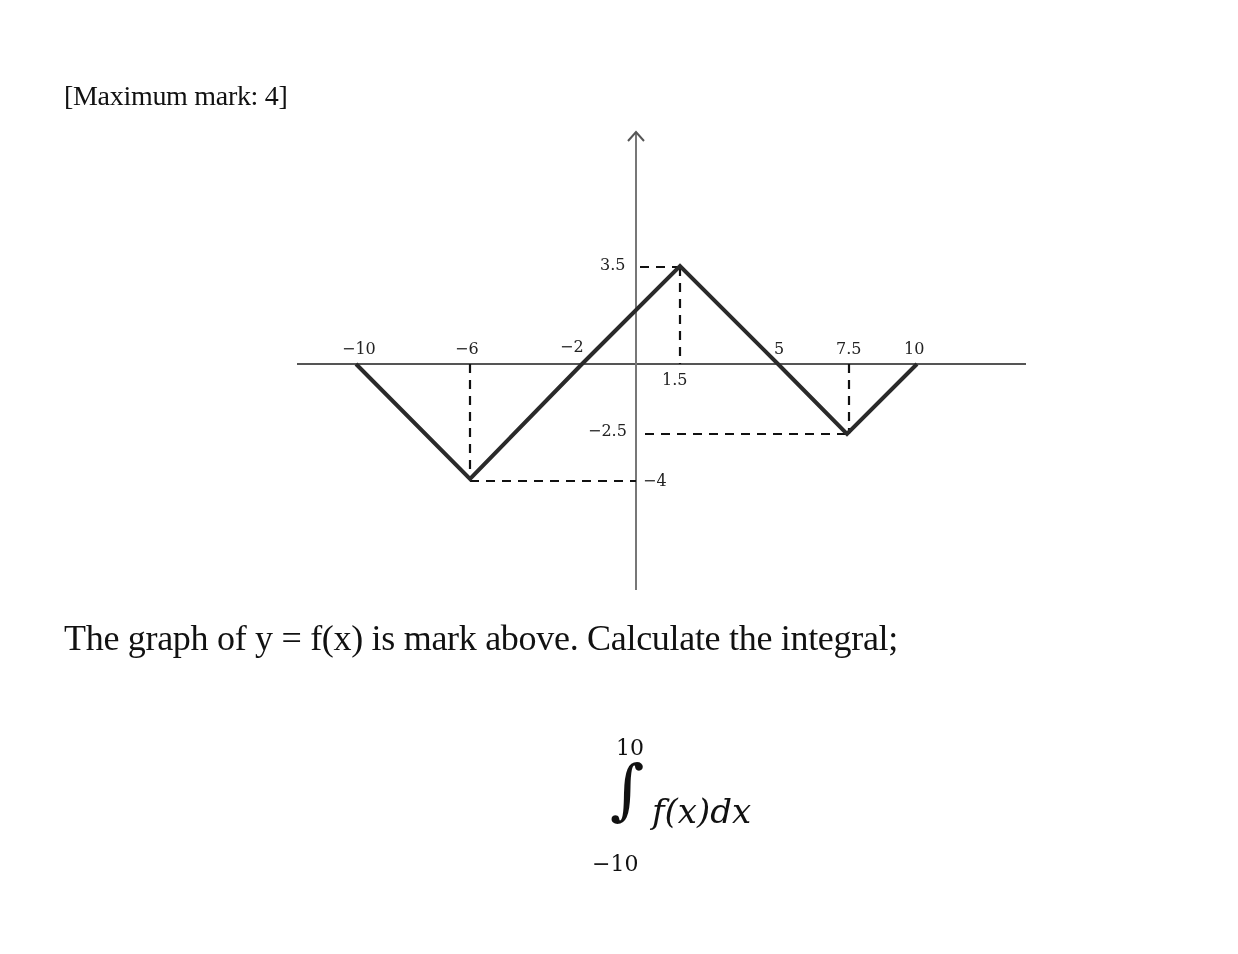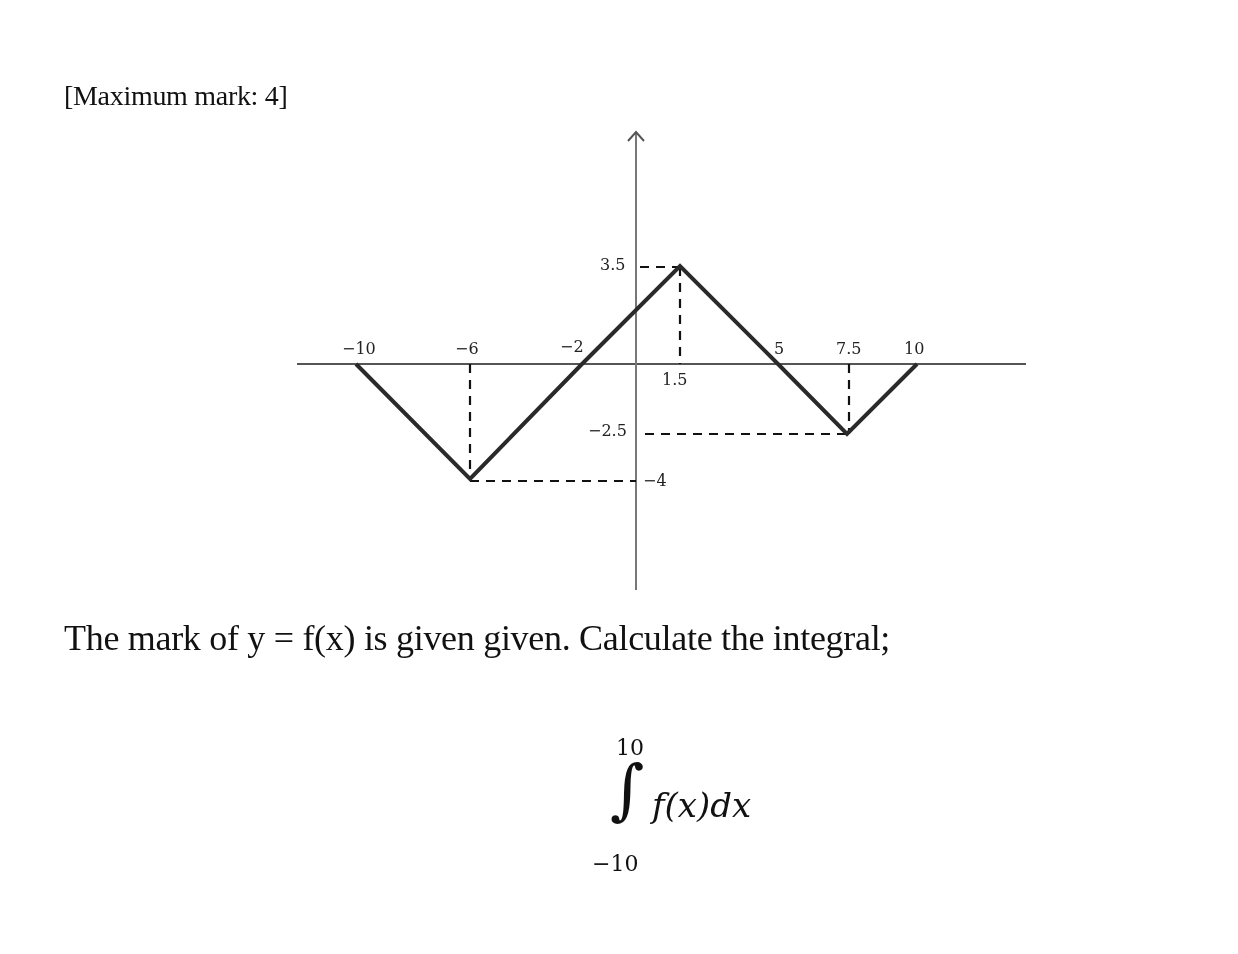--- a/index.html
+++ b/index.html
@@ -5,21 +5,21 @@
   html, body { margin:0; padding:0; background:#ffffff; }
   body { width:1238px; height:954px; position:relative; overflow:hidden; font-family:"Liberation Serif","DejaVu Serif",serif; color:#111; }
   .mark { position:absolute; left:64px; top:52px; font-size:28px; letter-spacing:-0.3px;margin-top:28px; }
   .graph { position:absolute; left:0; top:0; }
   .prompt { position:absolute; left:64px; top:617px; font-size:36px; letter-spacing:-0.3px; white-space:nowrap; }
   .prompt .m { }
   .integral { position:absolute; left:580px; top:735px; width:240px; height:150px; }
   .int-upper { position:absolute; left:36px; top:0px; font-size:22px; font-family:"DejaVu Serif",serif; }
   .int-sign { position:absolute; left:30px; top:22px; font-size:66px; font-family:"DejaVu Serif",serif; line-height:1; }
   .int-lower { position:absolute; left:12px; top:116px; font-size:22px; font-family:"DejaVu Serif",serif; }
-  .int-body { position:absolute; left:72px; top:50px; font-size:34px; font-style:italic; font-family:"DejaVu Serif",serif; }
+  .int-body { position:absolute; left:72px; top:56px; font-size:34px; font-style:italic; font-family:"DejaVu Serif",serif; }
   svg text { font-family:"DejaVu Serif",serif; font-size:16px; fill:#222; }
 </style>
 </head>
 <body>
 
 <div class="mark">[Maximum mark: 4]</div>
 
 <svg class="graph" width="1238" height="954" viewBox="0 0 1238 954">
 
   <line x1="297" y1="364" x2="1026" y2="364" stroke="#555" stroke-width="2"></line>
@@ -42,20 +42,20 @@
   <text x="560" y="352">−2</text>
   <text x="774" y="354">5</text>
   <text x="836" y="354">7.5</text>
   <text x="904" y="354">10</text>
   <text x="662" y="385">1.5</text>
   <text x="600" y="270">3.5</text>
   <text x="588" y="436">−2.5</text>
   <text x="643" y="486">−4</text>
 </svg>
 
-<div class="prompt"><span>The mark of </span><span class="m">y = f(x)</span><span> is given given. Calculate the integral;</span></div>
+<div class="prompt"><span>The graph of </span><span class="m">y = f(x)</span><span> is mark above. Calculate the integral;</span></div>
 
 <div class="integral">
   <div class="int-upper">10</div>
   <div class="int-sign">∫</div>
   <div class="int-lower">−10</div>
   <div class="int-body">f(x)dx</div>
 </div>
 
 </body></html>

